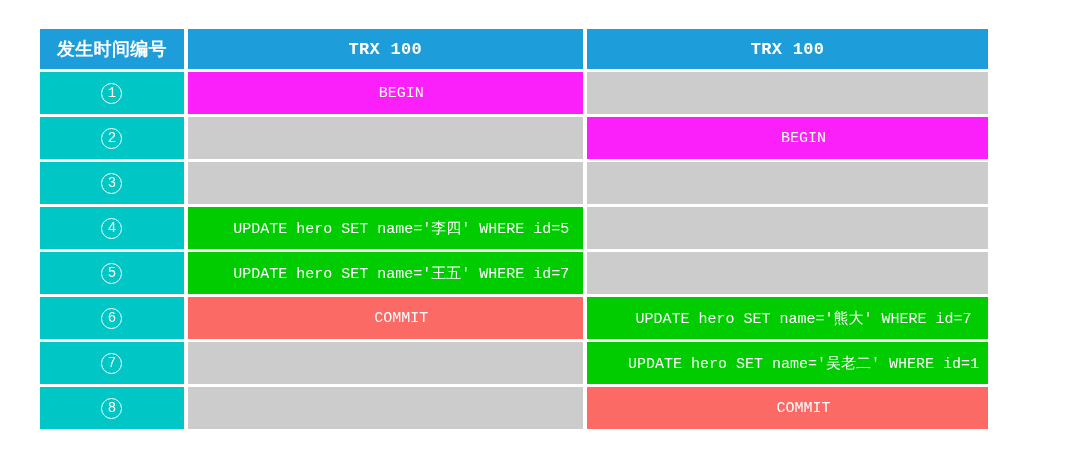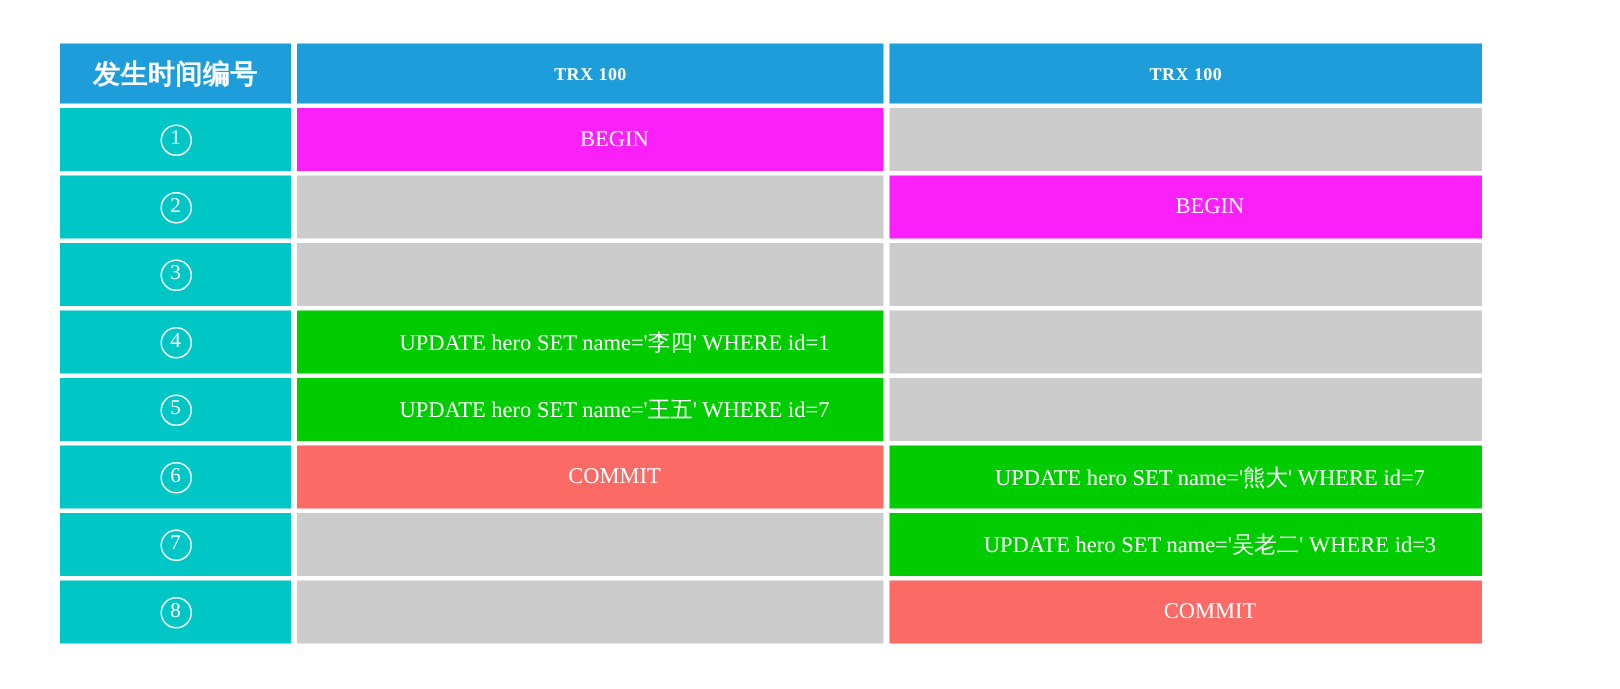--- a/index.html
+++ b/index.html
@@ -5,21 +5,21 @@
   html, body {
     margin: 0;
     padding: 0;
     background: var(--page-bg, #FFFFFF);
   }
   .canvas {
     position: relative;
     width: 992px;
     height: 459px;
     background: var(--page-bg, #FFFFFF);
-    font-family: Liberation Serif, serif;
+    font-family: Liberation Mono, monospace;
     overflow: hidden;
   }
   table.trx-table {
     position: absolute;
     left: 36px;
     top: 26px;
     border-collapse: separate;
     border-spacing: 4px 3px;
     table-layout: fixed;
   }
@@ -29,21 +29,21 @@
     padding: 0;
     text-align: center;
     vertical-align: middle;
     color: var(--text, #FFFFFF);
     overflow: hidden;
     white-space: nowrap;
   }
   thead th {
     height: 40px;
     background: var(--header-bg, #1E9DDB);
-    font-size: 12px;
+    font-size: 17px;
     font-weight: 600;
     letter-spacing: 0.3px;
   }
   thead th.time-header {
     font-size: 18px;
     font-weight: 700;
   }
   tbody td { height: 42px; font-size: 15px; }
   td.time-cell { background: var(--time-bg, #00C6C6); }
   td.op-cell { background: var(--empty-bg, #CCCCCC); padding-left: 32px; }
@@ -92,37 +92,37 @@
         <td class="op-cell" data-type="empty"></td>
         <td class="op-cell" data-type="begin">BEGIN</td>
       </tr>
       <tr>
         <td class="time-cell"><span class="circle-num">3</span></td>
         <td class="op-cell" data-type="empty"></td>
         <td class="op-cell" data-type="empty"></td>
       </tr>
       <tr>
         <td class="time-cell"><span class="circle-num">4</span></td>
-        <td class="op-cell" data-type="update">UPDATE hero SET name='李四' WHERE id=1</td>
+        <td class="op-cell" data-type="update">UPDATE hero SET name='李四' WHERE id=5</td>
         <td class="op-cell" data-type="empty"></td>
       </tr>
       <tr>
         <td class="time-cell"><span class="circle-num">5</span></td>
         <td class="op-cell" data-type="update">UPDATE hero SET name='王五' WHERE id=7</td>
         <td class="op-cell" data-type="empty"></td>
       </tr>
       <tr>
         <td class="time-cell"><span class="circle-num">6</span></td>
         <td class="op-cell" data-type="commit">COMMIT</td>
         <td class="op-cell" data-type="update">UPDATE hero SET name='熊大' WHERE id=7</td>
       </tr>
       <tr>
         <td class="time-cell"><span class="circle-num">7</span></td>
         <td class="op-cell" data-type="empty"></td>
-        <td class="op-cell" data-type="update">UPDATE hero SET name='吴老二' WHERE id=3</td>
+        <td class="op-cell" data-type="update">UPDATE hero SET name='吴老二' WHERE id=1</td>
       </tr>
       <tr>
         <td class="time-cell"><span class="circle-num">8</span></td>
         <td class="op-cell" data-type="empty"></td>
         <td class="op-cell" data-type="commit">COMMIT</td>
       </tr>
     </tbody>
   </table>
 </div>
 

